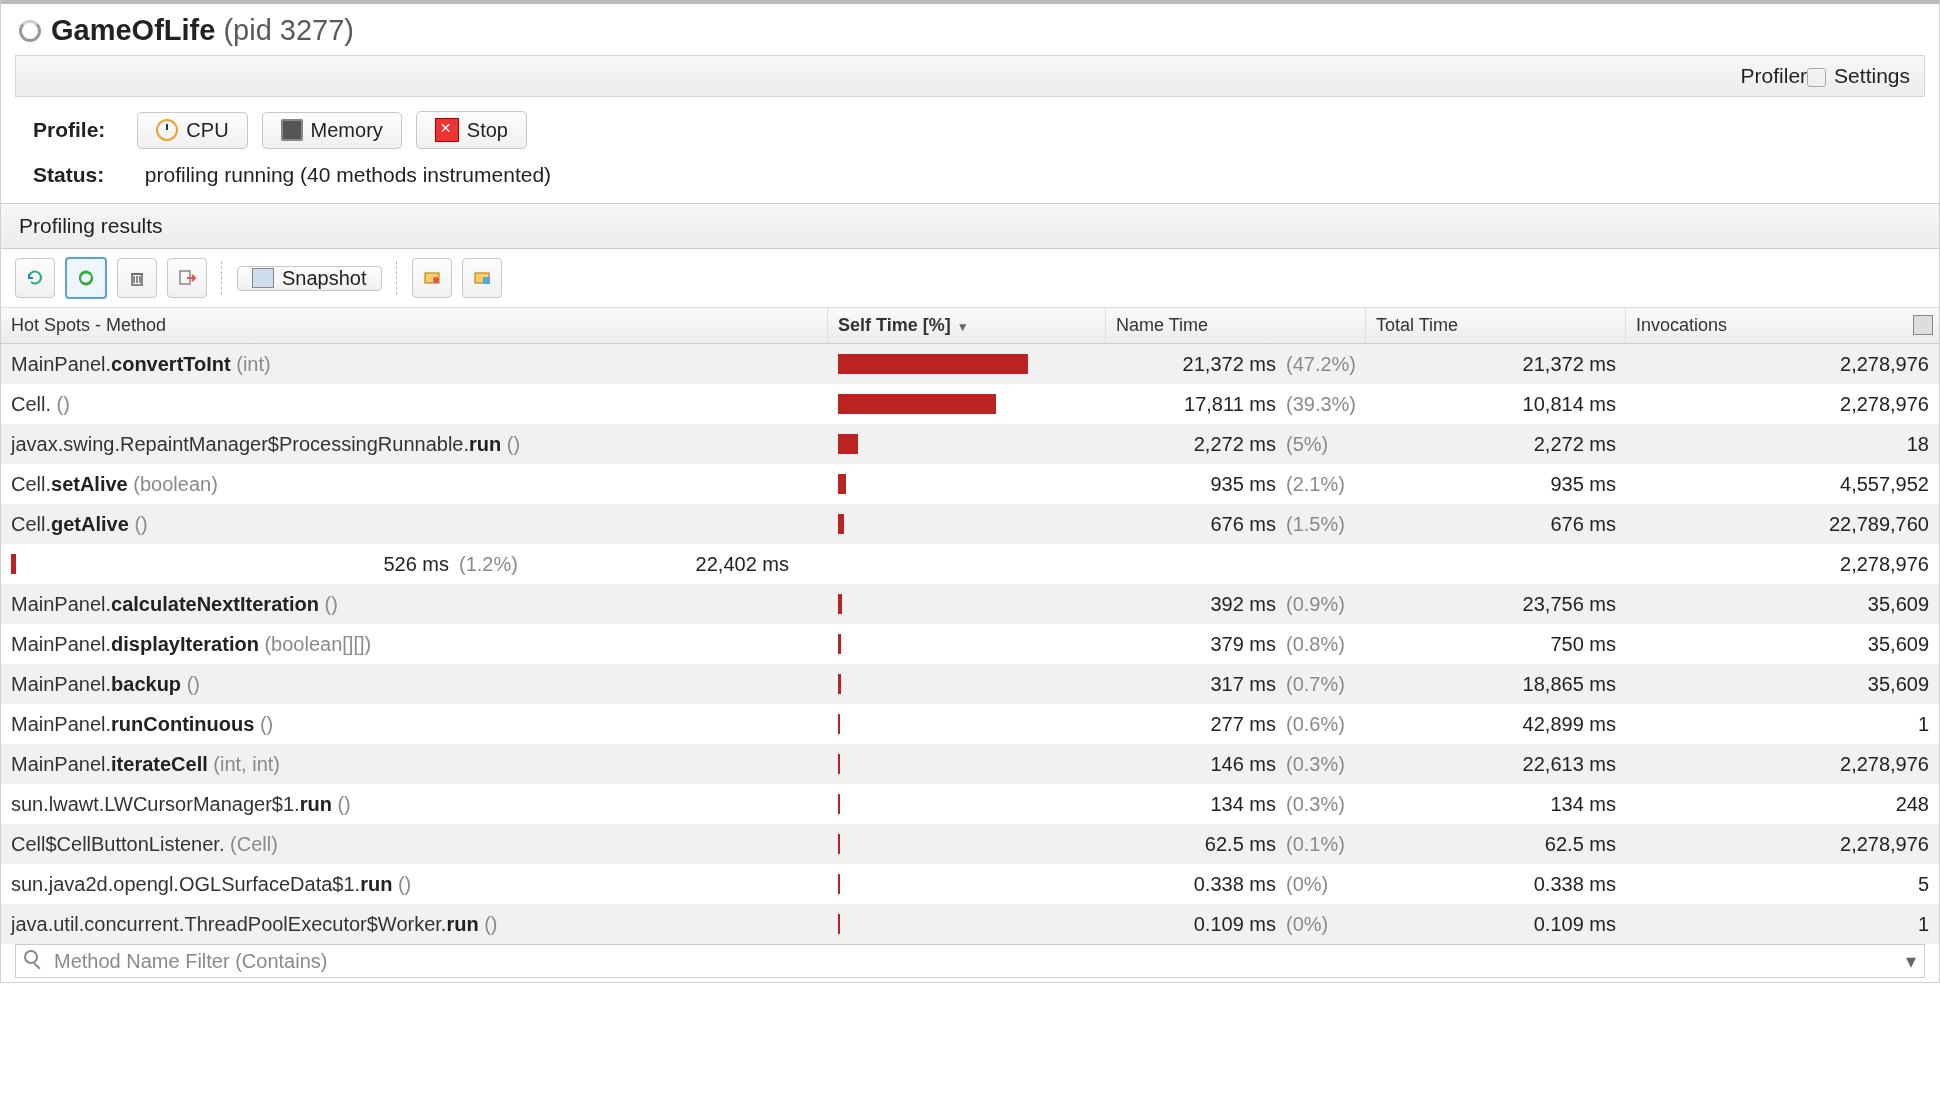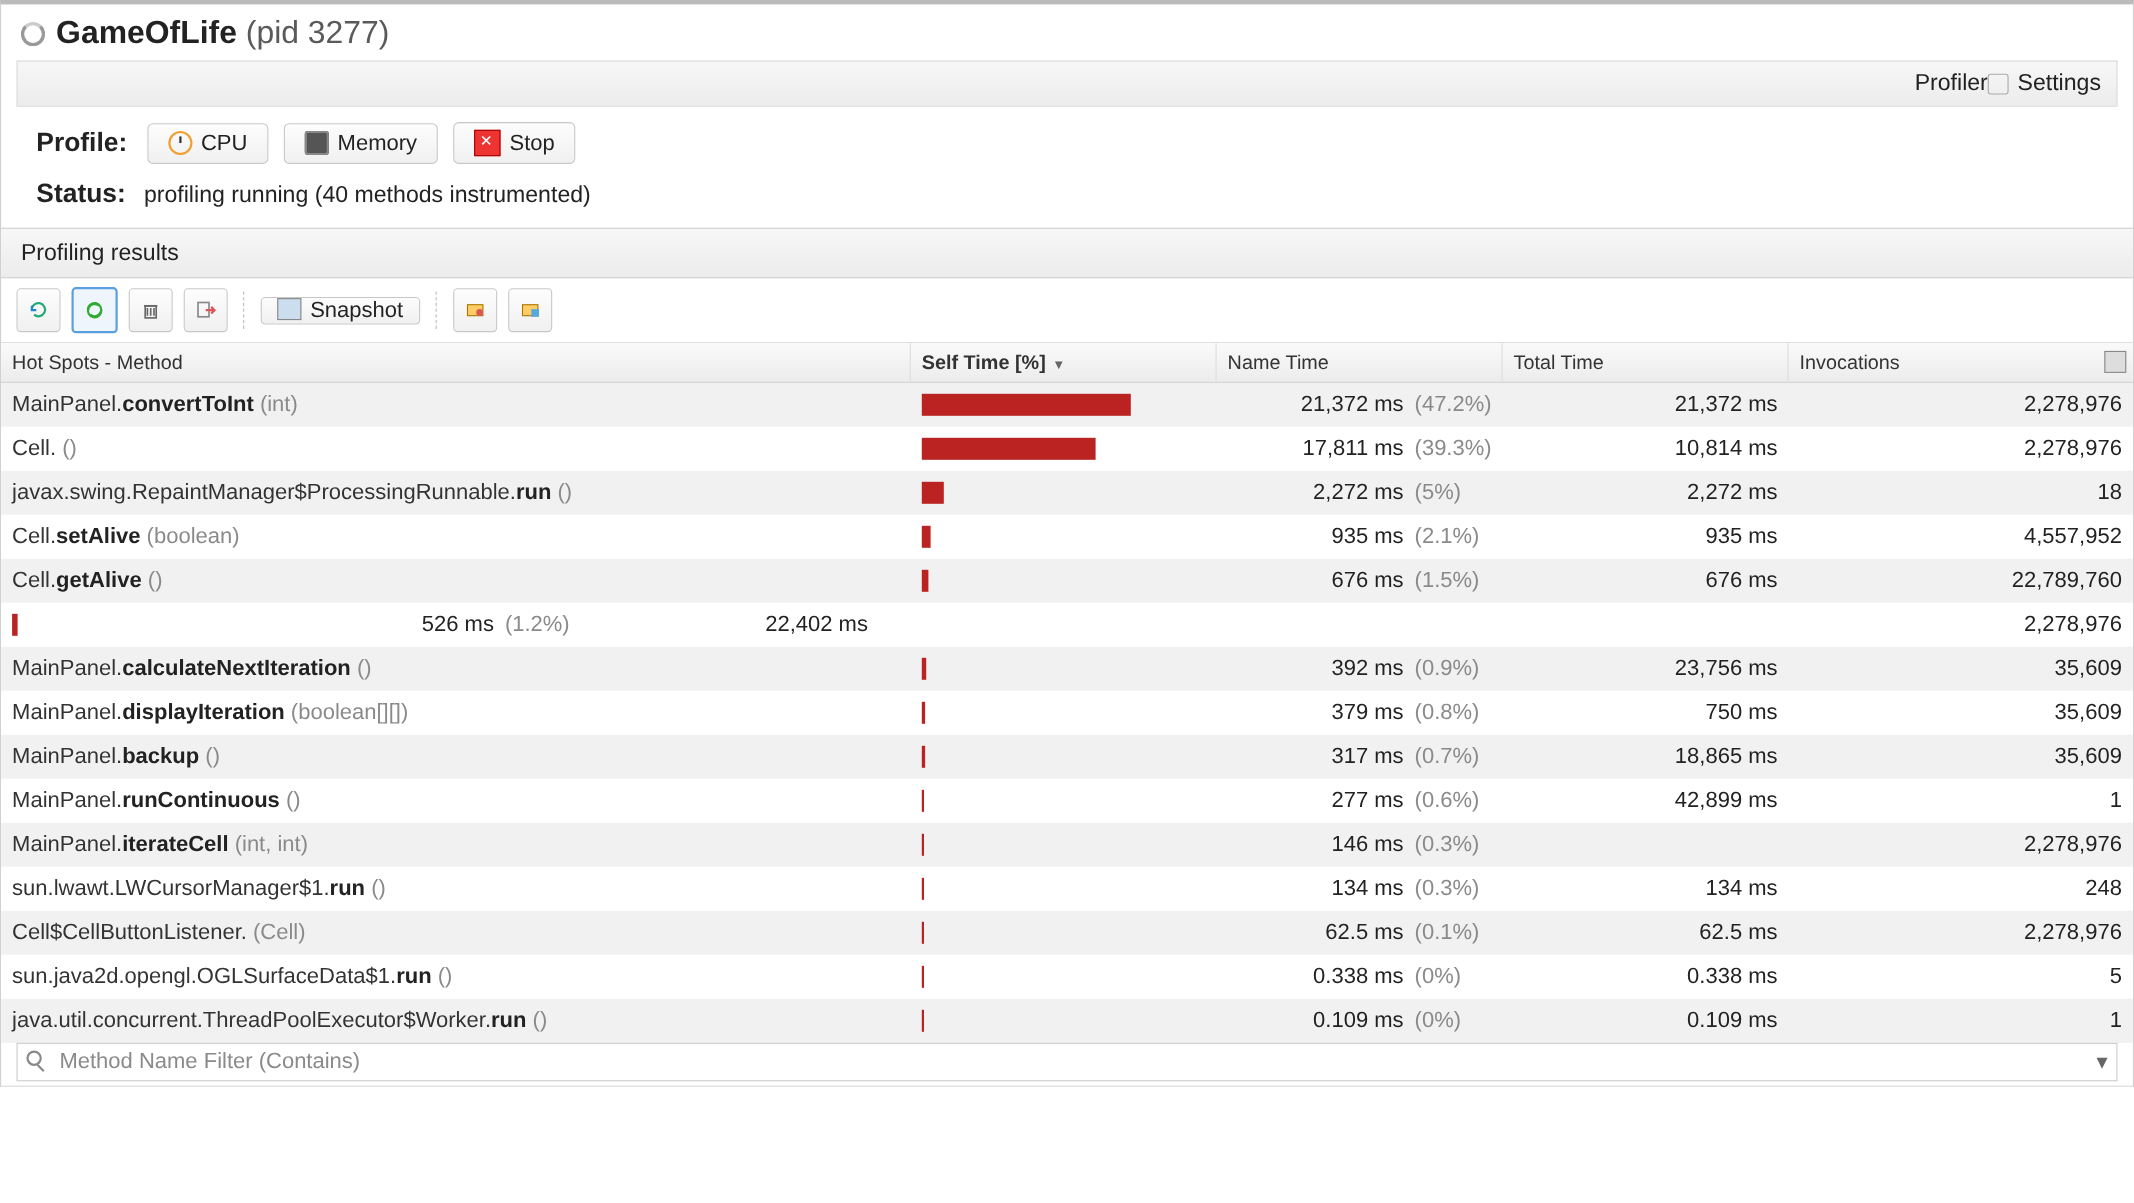--- a/index.html
+++ b/index.html
@@ -6,37 +6,37 @@
 body{width:1940px}
 .wrap{border:1px solid #d0d0d0;border-top:4px solid #bbb;margin:0}
 .title-row{display:flex;align-items:center;padding:10px 18px 8px 18px}
 .spinner-icon{width:22px;height:22px;margin-right:10px;border:3px solid #999;border-top-color:#ccc;border-radius:50%;box-sizing:border-box}
 .title-text{font-size:29px;font-weight:400}
 .title-text b{font-weight:700}
 .title-pid{color:#5a5a5a}
 .subhdr{display:flex;align-items:center;justify-content:flex-end;background:linear-gradient(#f7f7f7,#ececec);border:1px solid #d6d6d6;margin:0 14px 10px 14px;padding:8px 14px;font-size:21px}
 .chk{width:17px;height:17px;border:1px solid #aaa;border-radius:3px;display:inline-block;vertical-align:middle;margin-right:8px}
 .ctrlrow{display:flex;align-items:center;padding:4px 32px 14px 32px;gap:14px}
-.lbl{font-weight:700;font-size:24px;margin-right:4px}
+.lbl{font-weight:700;font-size:21px;margin-right:18px}
 .btn{display:flex;align-items:center;border:1px solid #c8c8c8;border-radius:5px;background:linear-gradient(#fdfdfd,#f0f0f0);padding:6px 18px;font-size:20px;gap:8px;cursor:pointer}
 .btn .ic{width:22px;height:22px;display:inline-block}
 .ic-clock{border:2px solid #f0a030;border-radius:50%;box-sizing:border-box;position:relative}
 .ic-clock:after{content:"";position:absolute;width:2px;height:6px;background:#333;left:8px;top:3px}
 .ic-mem{background:#555;border-radius:3px;box-shadow:inset 0 0 0 2px #888}
 .ic-stop{background:#e33;border:1px solid #a00;position:relative}
 .ic-stop:after{content:"✕";color:#fff;font-size:14px;position:absolute;left:4px;top:1px}
 .statusrow{padding:0 16px 16px 32px;font-size:21px}
 .statusrow .lbl{display:inline-block;min-width:88px}
 .section-hdr{background:linear-gradient(#f7f7f7,#ececec);border-top:1px solid #ccc;border-bottom:1px solid #ccc;padding:10px 18px;font-size:21px}
 .toolbar{display:flex;align-items:center;padding:8px 14px;gap:10px}
 .tbtn{width:38px;height:38px;border:1px solid #c8c8c8;border-radius:4px;background:linear-gradient(#fdfdfd,#f0f0f0);display:flex;align-items:center;justify-content:center;cursor:pointer}
 .tbtn.active{border:2px solid #5aa0e0;background:#eef5fd}
 .tbtn svg{width:20px;height:20px}
 .vsep{width:1px;height:34px;border-left:1px dashed #bbb;margin:0 4px}
-.snapbtn{display:flex;align-items:flex-start;gap:8px;border:1px solid #c8c8c8;border-radius:4px;background:linear-gradient(#fdfdfd,#f0f0f0);padding:0 14px;font-size:20px;cursor:pointer}
+.snapbtn{display:flex;align-items:center;gap:8px;border:1px solid #c8c8c8;border-radius:4px;background:linear-gradient(#fdfdfd,#f0f0f0);padding:0 14px;font-size:20px;cursor:pointer}
 .snapbtn .ic{width:20px;height:18px;border:1px solid #888;background:#cde;display:inline-block}
 .grid{width:100%;border-top:1px solid #ddd}
 .ghdr{display:flex;background:linear-gradient(#fafafa,#ececec);border-bottom:1px solid #ccc;font-size:18px;color:#333}
 .gcol{padding:7px 10px;border-right:1px solid #ddd;box-sizing:border-box}
 .c-method{flex:0 0 827px}
 .c-bar{flex:0 0 278px;font-weight:700}
 .c-self{flex:0 0 260px;text-align:right}
 .c-total{flex:0 0 260px;text-align:right}
 .c-inv{flex:1;text-align:right;border-right:none;padding-right:30px}
 .cog{width:18px;height:18px;border:1px solid #888;background:#ddd;position:absolute;right:6px;top:7px}
@@ -265,20 +265,21 @@
           <div class="gcol c-inv">1</div>
         </div>
         <div class="grow">
           <div class="gcol c-method mname"><span class="cls">MainPanel.</span><b>iterateCell</b><span class="sig"> (int, int)</span></div>
           <div class="gcol c-bar">
             <div class="bar-wrap">
               <div class="bar" style="width:2px"></div>
             </div>
           </div>
           <div class="gcol c-self"><span class="self-val">146 ms</span><span class="pct">(0.3%)</span></div>
+          <div class="gcol c-total">22,613 ms</div>
           <div class="gcol c-inv">2,278,976</div>
         </div>
         <div class="grow">
           <div class="gcol c-method mname"><span class="cls">sun.lwawt.LWCursorManager$1.</span><b>run</b><span class="sig"> ()</span></div>
           <div class="gcol c-bar">
             <div class="bar-wrap">
               <div class="bar" style="width:2px"></div>
             </div>
           </div>
           <div class="gcol c-self"><span class="self-val">134 ms</span><span class="pct">(0.3%)</span></div>

